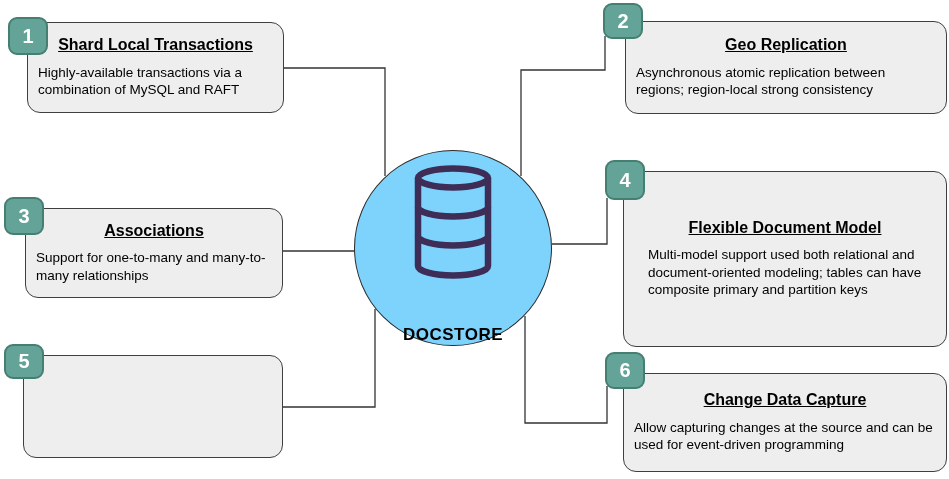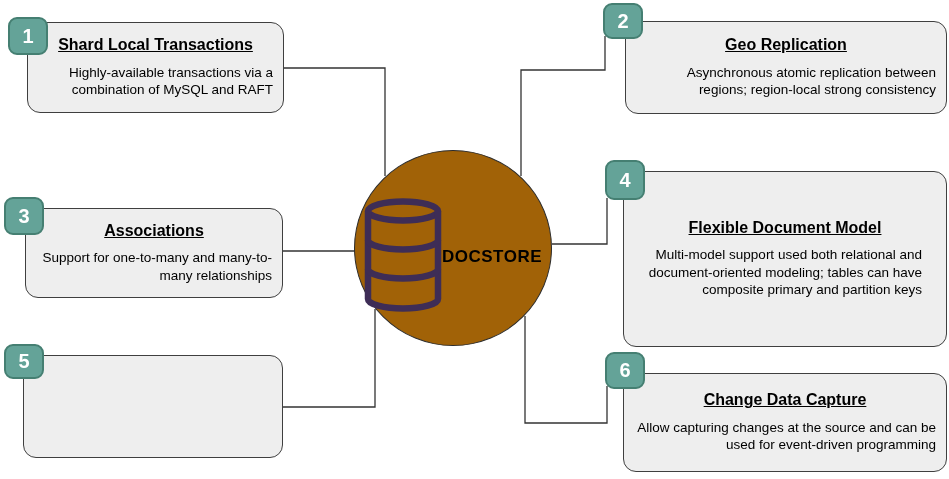--- a/index.html
+++ b/index.html
@@ -22,21 +22,21 @@
     position: absolute;
     z-index: 2;
     background: #eeeeee;
     border: 1px solid #3f3f3f;
     border-radius: 13px;
     display: flex;
     flex-direction: column;
     align-items: center;
     justify-content: center;
     gap: 9px;
-    text-align: right;
+    text-align: left;
     box-sizing: border-box;
     padding: 8px 10px;
   }
   .fbox .ftitle {
     font-weight: bold;
     font-size: 16px;
     text-decoration: underline;
     line-height: 1.15;
   }
   .fbox .fdesc {
@@ -69,27 +69,28 @@
   .b2 { left: 603px; top: 3px;   height: 36px; }
   .b3 { left: 4px;   top: 197px; }
   .b4 { left: 605px; top: 160px; height: 40px; }
   .b5 { left: 4px;   top: 344px; height: 35px; }
   .b6 { left: 605px; top: 352px; height: 37px; }
   .hub {
     position: absolute;
     z-index: 2;
     left: 354px; top: 150px;
     width: 198px; height: 196px;
-    background: #a16207;
+    background: #7dd3fc;
     border: 1px solid #2d2d2d;
     border-radius: 50%;
     box-sizing: border-box;
     display: flex;
+    flex-direction: column;
     align-items: center;
-    justify-content: center;
+    justify-content: space-between;
     padding-top: 14px;
   }
   .hub-label {
     font-weight: bold;
     font-size: 17px;
     letter-spacing: 0.5px;
     margin-top: 4px;
   }
 </style>
 </head>

